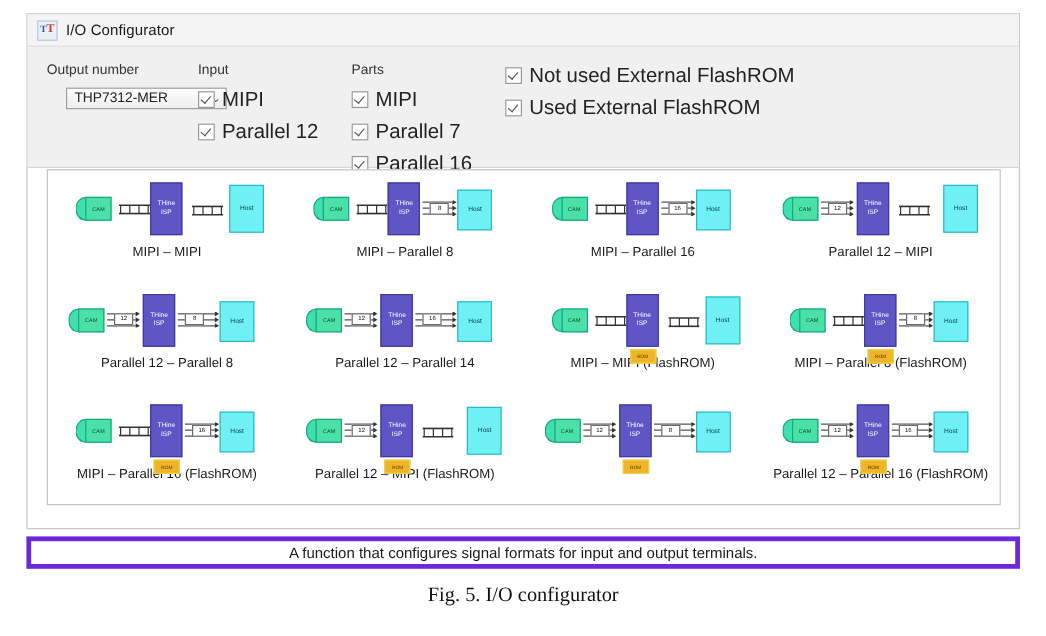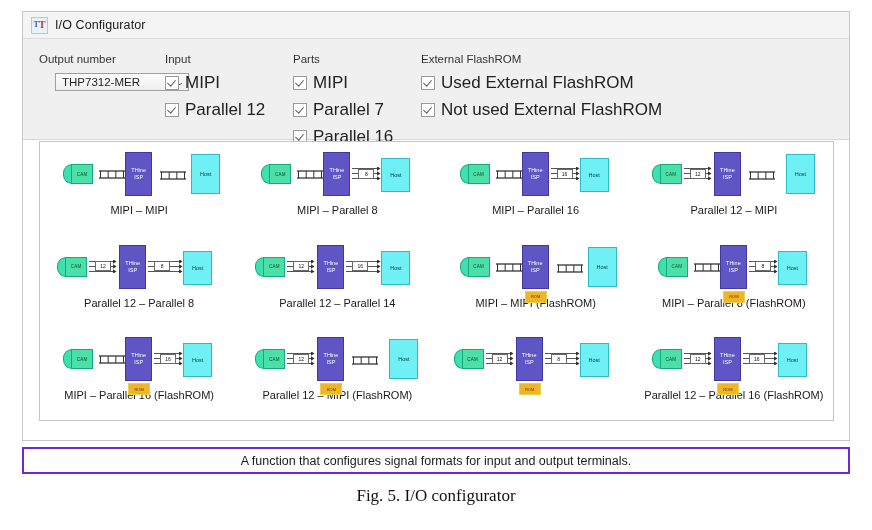--- a/index.html
+++ b/index.html
@@ -189,21 +189,21 @@
     box-sizing: border-box;
     display: flex; align-items: center; justify-content: center;
     font-size: 5px; color: #111;
   }
 
   
   .caption-bar {
     position: absolute;
     left: 22px; top: 447px;
     width: 828px; height: 27px;
-    border: 2px solid #6d28d9;
+    border: 4px solid #6d28d9;
     background: #ffffff;
     box-sizing: border-box;
     display: flex; align-items: center; justify-content: center;
   }
   .caption-text {
     font-size: 12.5px; color: #1a1a1a;
   }
   .figure-caption {
     position: absolute;
     left: 0; top: 486px; width: 872px;
@@ -259,28 +259,27 @@
           <span class="cbox"></span>
           <span class="cblabel">Parallel 7</span>
         </div>
         <div class="cbrow">
           <span class="cbox"></span>
           <span class="cblabel">Parallel 16</span>
         </div>
       </div>
 
       <div class="opt-group" style="left:398px;">
-        <div class="opt-title">External FlashROM</div>
+        <div class="cbrow">
+          <span class="cbox"></span>
+          <span class="cblabel">Not used External FlashROM</span>
+        </div>
         <div class="cbrow">
           <span class="cbox"></span>
           <span class="cblabel">Used External FlashROM</span>
-        </div>
-        <div class="cbrow">
-          <span class="cbox"></span>
-          <span class="cblabel">Not used External FlashROM</span>
         </div>
       </div>
 
     </div>
 
     <div class="diagram-panel">
       <div class="grid" id="diagram-grid">
           <div class="cell">
             <div class="scene">
               <span class="lens" style="left:14px; top:18px;"></span>

